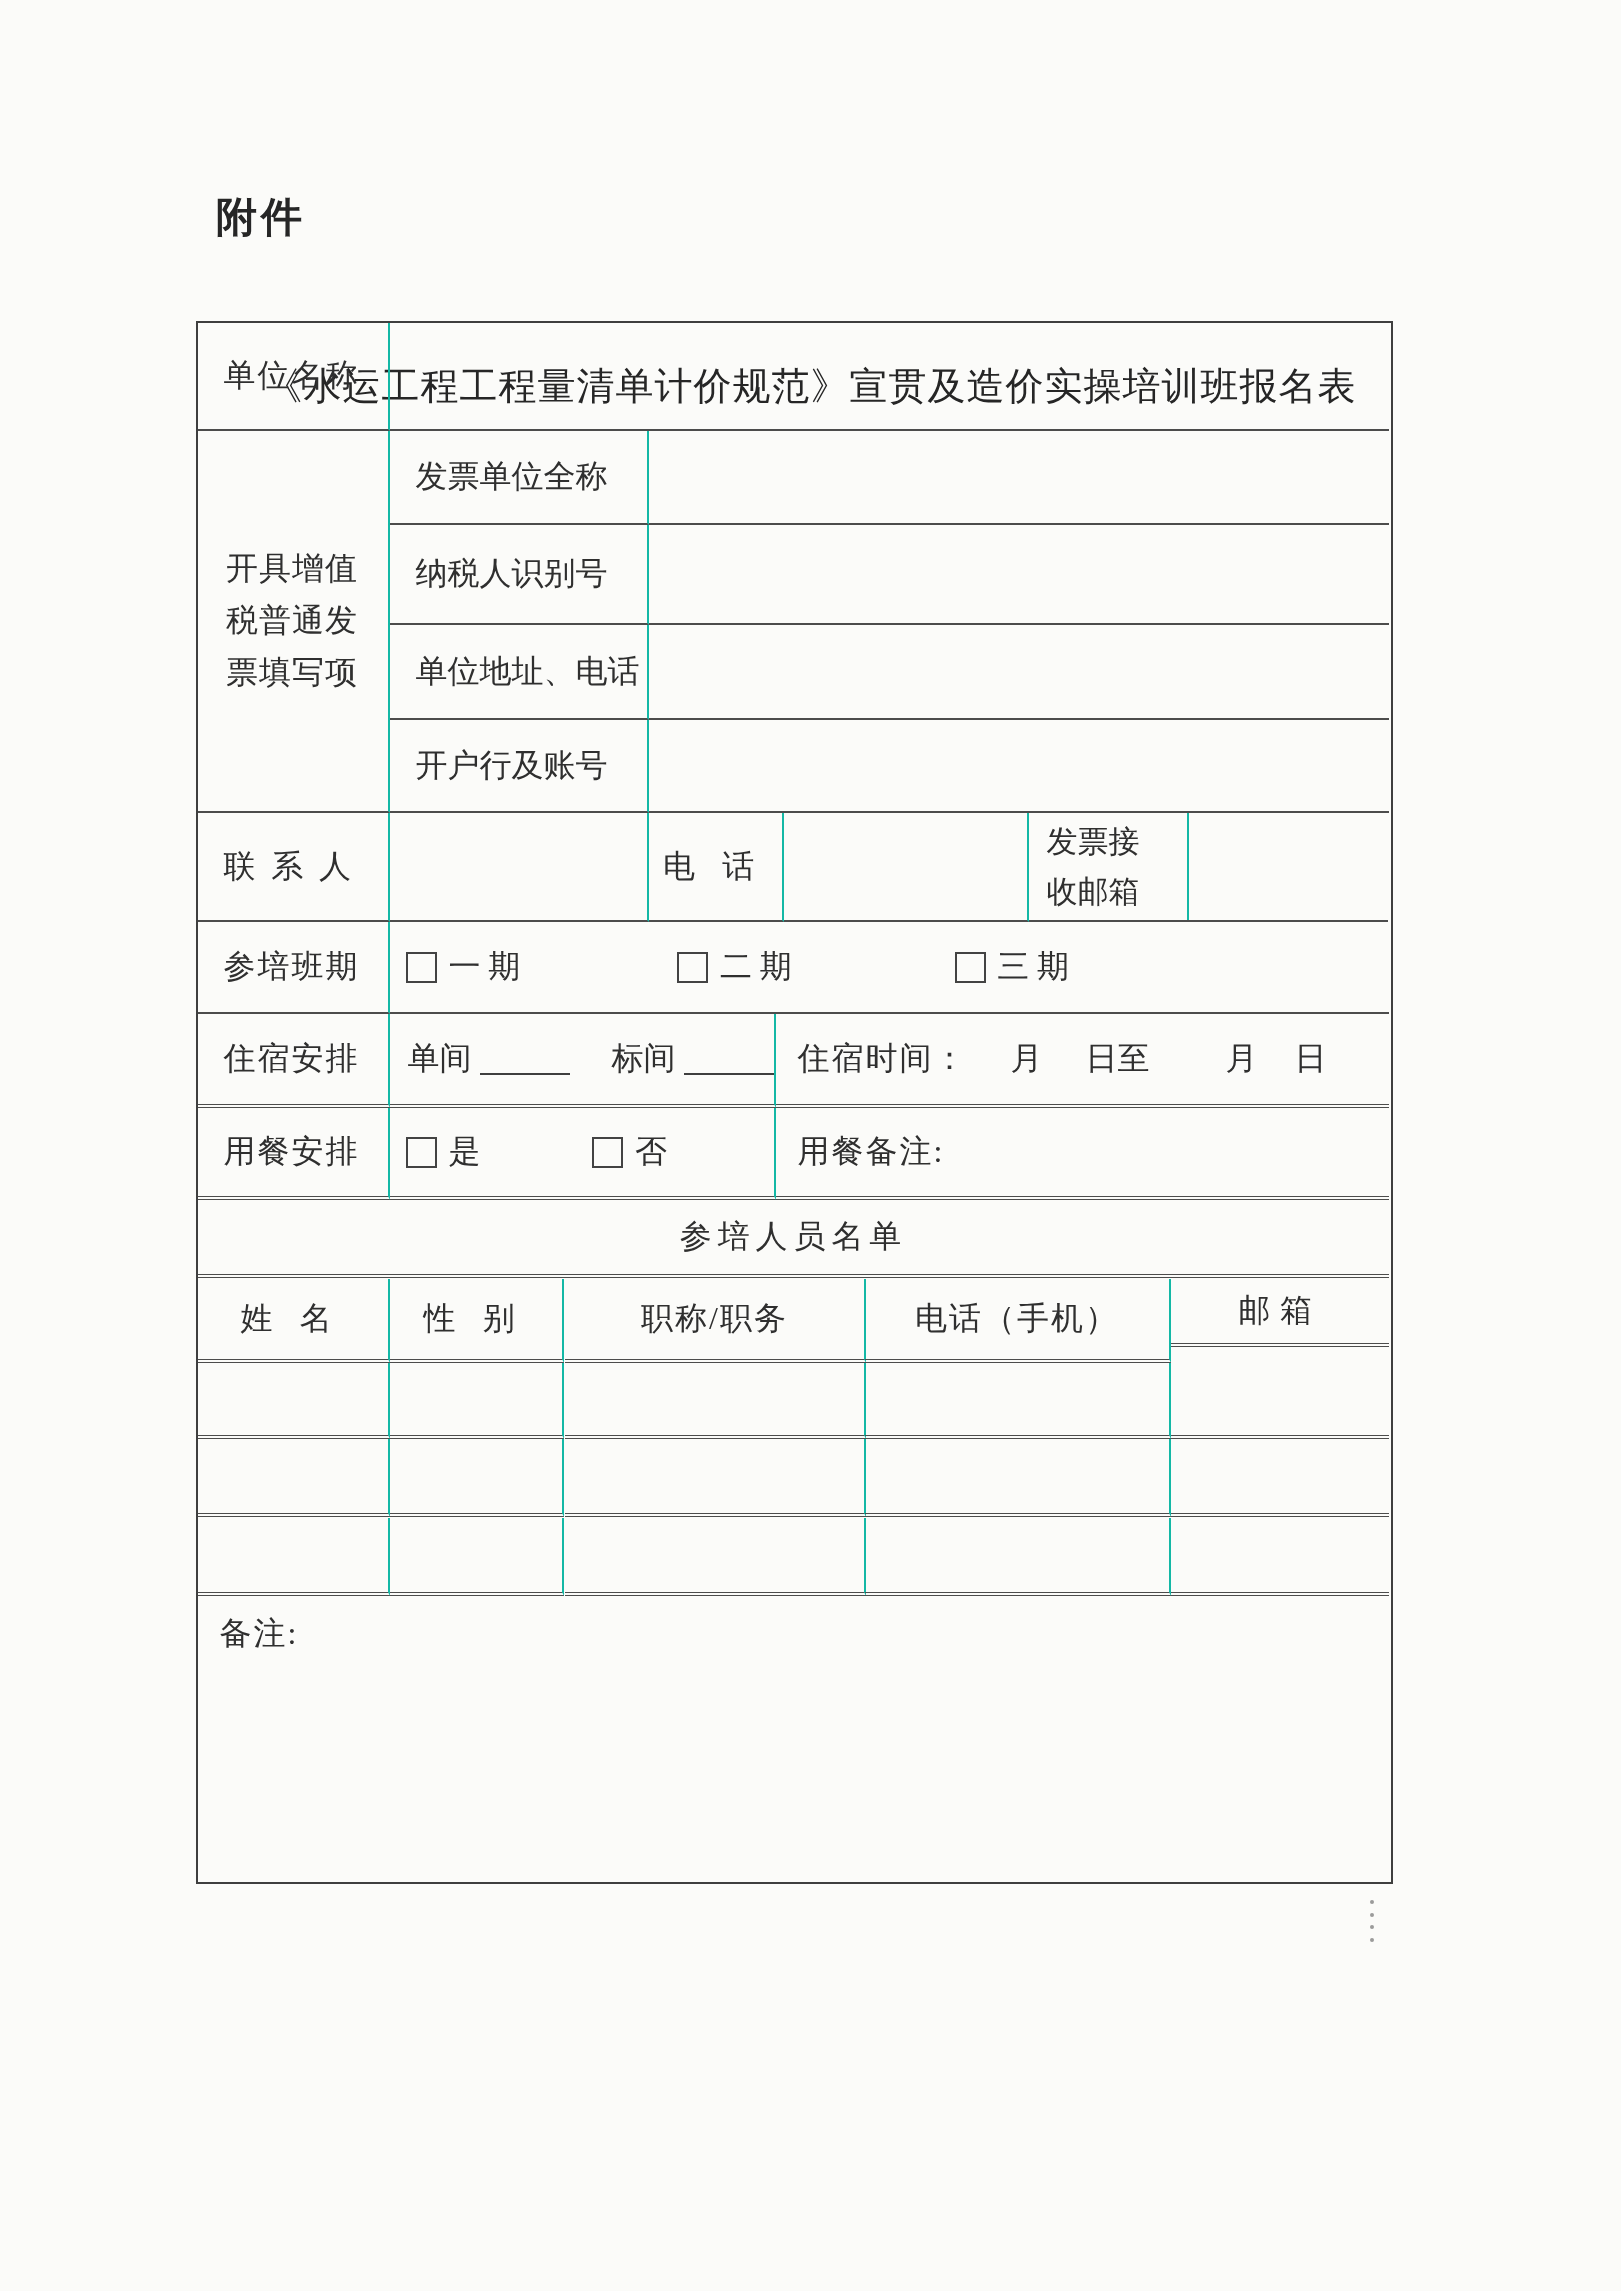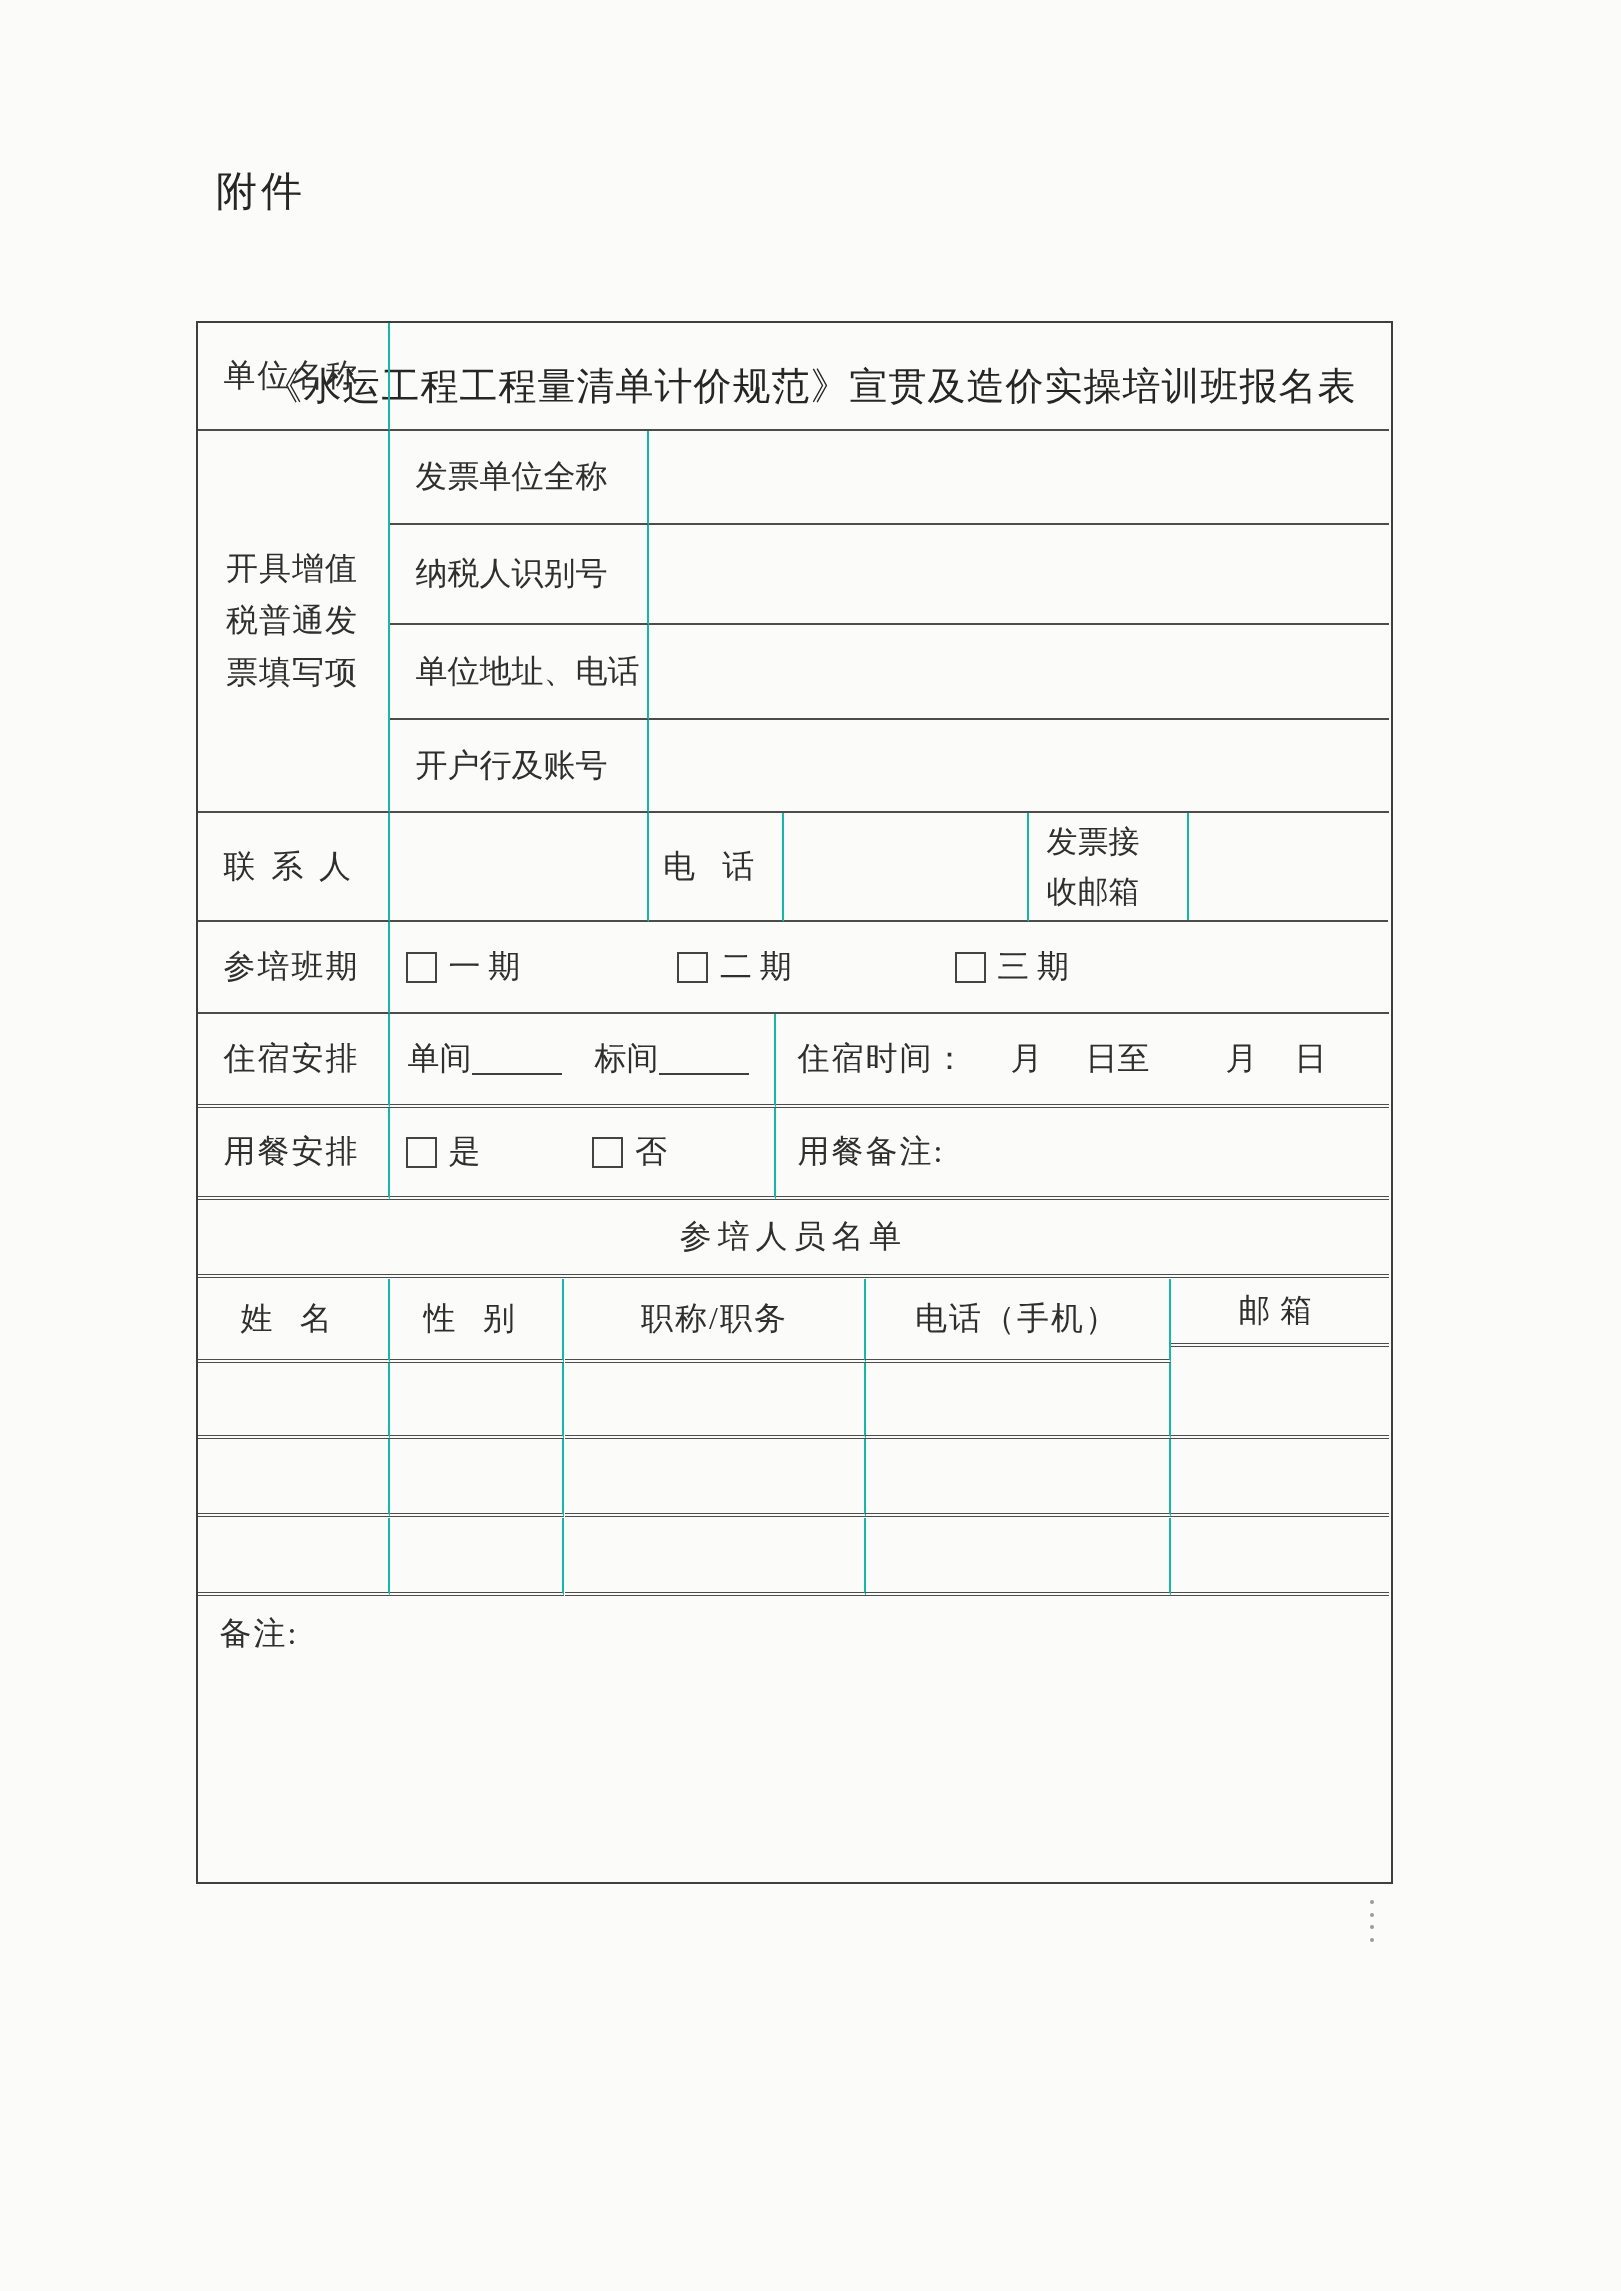--- a/index.html
+++ b/index.html
@@ -6,22 +6,22 @@
   .sheet {
     position:relative;
     width:1621px; height:2292px;
     margin:0 auto;
     background:#fbfbf9;
     font-family:"Liberation Serif","DejaVu Serif",serif;
     color:#2d2d2d;
     overflow:hidden;
   }
   .attachment {
-    position:absolute; left:216px; top:164px;
-    font-size:41px; letter-spacing:3.9px; color:#262626;
+    position:absolute; left:216px; top:190px;
+    font-size:41px; letter-spacing:3.9px; color:#262626;font-weight:bold;
   }
   .title {
     position:absolute; left:0; right:0; top:361px;
     text-align:center; font-size:38px; letter-spacing:1px; color:#262626;
     white-space:nowrap;
   }
   .tbl {
     position:absolute; left:196px; top:321px;
     width:1197px; height:1563px;
     border:2.9px solid #3f3f3f;
@@ -143,21 +143,21 @@
         </span>
       <span class="opt" style="margin-left:155px;">
           <i class="cb"></i>
           <span>三期</span>
         </span>
     </div>
 
     <div class="c br bb2 pl26 ls2" style="left:0;top:691px;width:192px;height:94px;">
         <span>住宿安排</span>
       </div>
-    <div class="c br bb2" style="left:192px;top:691px;width:386px;height:94px;padding-left:17.6px;">
+    <div class="c br bb2" style="left:192px;top:691px;width:386px;height:94px;padding-left:17.6px;justify-content:space-between;">
       <span>单间</span>
         <span class="ul"></span>
       <span style="margin-left:33px;">标间</span>
         <span class="ul"></span>
     </div>
     <div class="c bb2" style="left:578px;top:691px;width:613px;height:94px;padding-left:21.6px;">
       <span class="ls2">住宿时间：</span>
       <span style="margin-left:43px;">月</span>
       <span style="margin-left:43px;">日至</span>
       <span style="margin-left:76px;">月</span>

